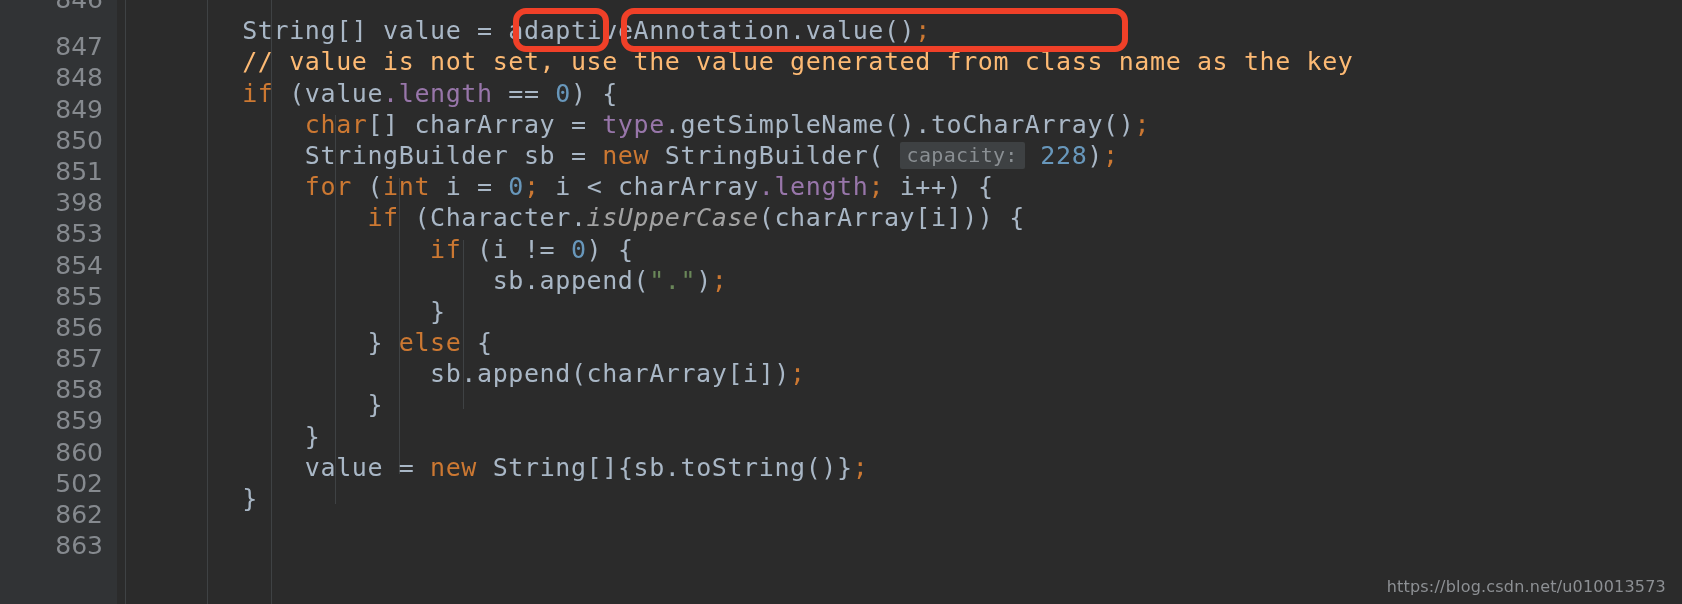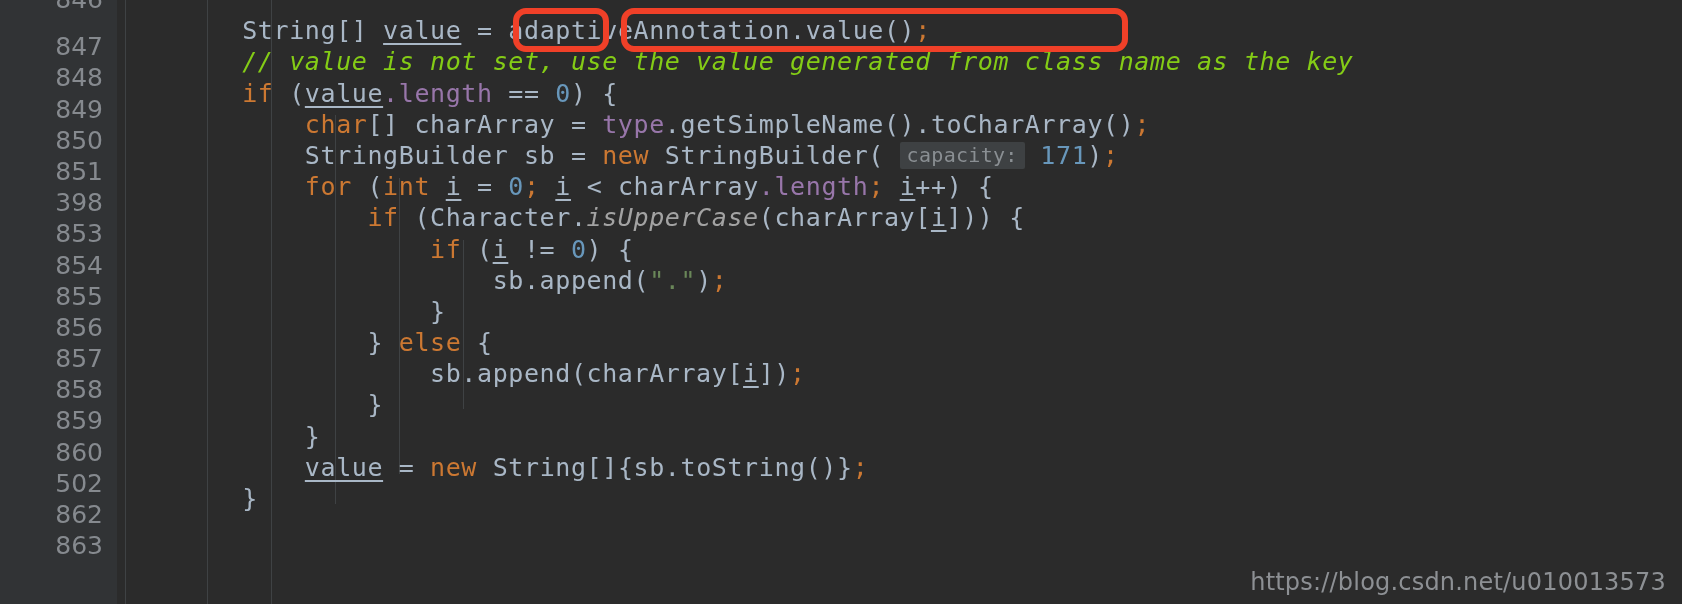--- a/index.html
+++ b/index.html
@@ -69,22 +69,22 @@
     font-size:25px;
     letter-spacing:0.6px;
     color:#a9b7c6;
   }
 
   
   .kw      { color:#cc7832; }          
   .num     { color:#6897bb; }          
   .fld     { color:#9876aa; }          
   .str     { color:#6a8759; }          
-  .cmt     { color:#84cc16;font-style:italic; }          
-  .var     { color:#a9b7c6; text-decoration:underline; text-underline-offset:4px;margin-top:41px; }
+  .cmt     { color:#fdba74; }          
+  .var     { color:#a9b7c6; text-underline-offset:4px;margin-top:41px; }
   .plain   { color:#a9b7c6; }
   .stat    { color:#a3a3a3; font-style:italic; }   
   .semi    { color:#cc7832; }
   .opgray  { color:#a9b7c6; }
 
   
   .hint {
     background:#3e4143;
     color:#8a8f93;
     border-radius:2px;
@@ -103,21 +103,21 @@
     z-index:5;
     pointer-events:none;
   }
 
   
   .watermark {
     position:absolute;
     right:16px;
     bottom:8px;
     color:#8d9094;
-    font-size:24px;
+    font-size:16px;
     font-family:"DejaVu Sans","Liberation Sans",sans-serif;
     letter-spacing:0.2px;
     z-index:6;
     white-space:nowrap;
   }
 
   
   .clip-top { position:relative; top:-16px; }
 </style>
 </head>
@@ -160,21 +160,21 @@
       <div class="line clip-top">&nbsp;</div>
 
       <div class="line clip-top">        <span class="plain">String[]</span> <span class="var">value</span> <span class="opgray">=</span> <span class="plain">adaptiveAnnotation.value()</span><span class="semi">;</span></div>
 
       <div class="line clip-top">        <span class="cmt">// value is not set, use the value generated from class name as the key</span></div>
 
       <div class="line clip-top">        <span class="kw">if</span> (<span class="var">value</span><span class="fld">.length</span> <span class="opgray">==</span> <span class="num">0</span><span class="plain">) {</span></div>
 
       <div class="line clip-top">            <span class="kw">char</span><span class="plain">[] charArray = </span><span class="fld">type</span><span class="plain">.getSimpleName().toCharArray()</span><span class="semi">;</span></div>
 
-      <div class="line clip-top">            <span class="plain">StringBuilder sb = </span><span class="kw">new</span><span class="plain"> StringBuilder(</span> <span class="hint">capacity:</span> <span class="num">171</span><span class="plain">)</span><span class="semi">;</span></div>
+      <div class="line clip-top">            <span class="plain">StringBuilder sb = </span><span class="kw">new</span><span class="plain"> StringBuilder(</span> <span class="hint">capacity:</span> <span class="num">228</span><span class="plain">)</span><span class="semi">;</span></div>
 
       <div class="line clip-top">            <span class="kw">for</span> (<span class="kw">int</span> <span class="var">i</span> = <span class="num">0</span><span class="semi">;</span> <span class="var">i</span><span class="plain"> &lt; charArray</span><span class="fld">.length</span><span class="semi">;</span> <span class="var">i</span><span class="plain">++) {</span></div>
 
       <div class="line clip-top">                <span class="kw">if</span><span class="plain"> (Character.</span><span class="stat">isUpperCase</span><span class="plain">(charArray[</span><span class="var">i</span><span class="plain">])) {</span></div>
 
       <div class="line clip-top">                    <span class="kw">if</span><span class="plain"> (</span><span class="var">i</span><span class="plain"> != </span><span class="num">0</span><span class="plain">) {</span></div>
 
       <div class="line clip-top">                        <span class="plain">sb.append(</span><span class="str">"."</span><span class="plain">)</span><span class="semi">;</span></div>
 
       <div class="line clip-top">                    <span class="plain">}</span></div>

